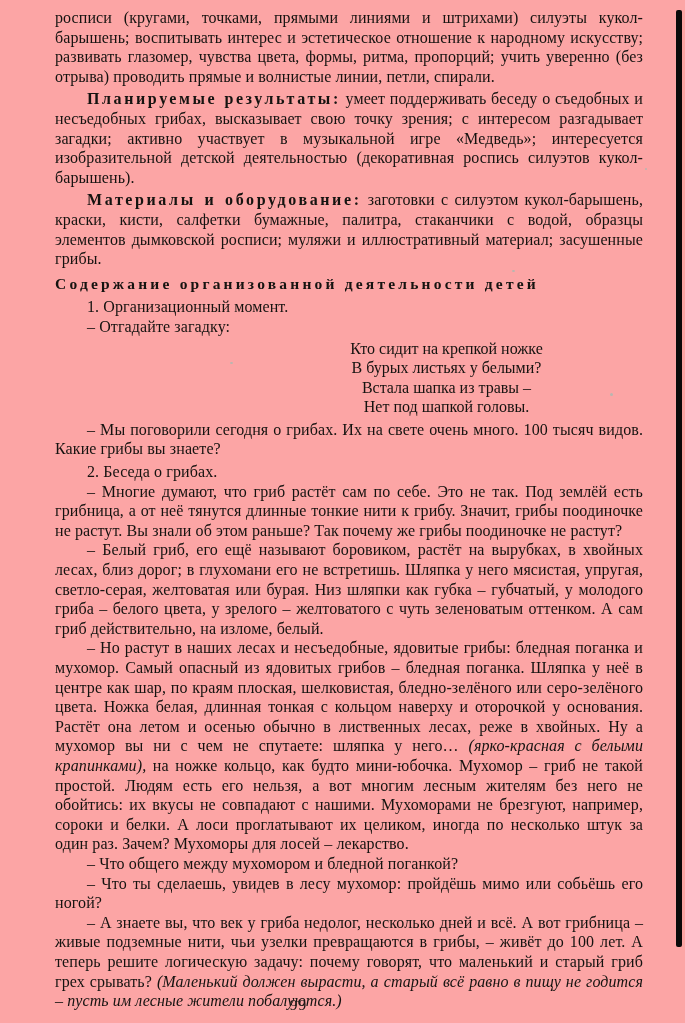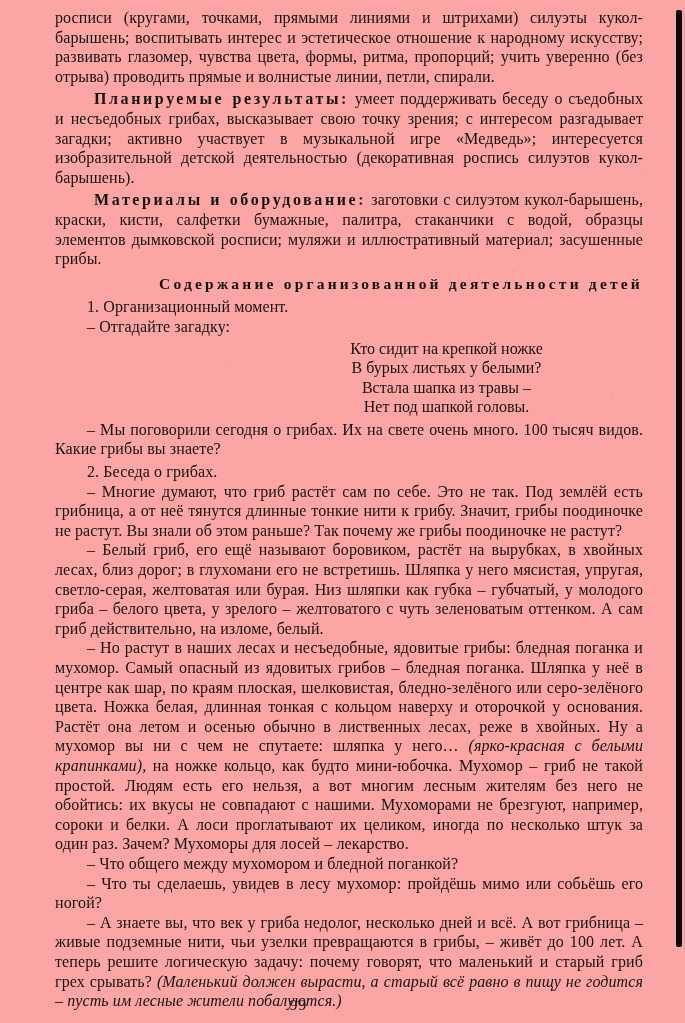--- a/index.html
+++ b/index.html
@@ -27,28 +27,27 @@
     font-size: 16px;
     line-height: 19.6px;
     text-align: justify;
     letter-spacing: 0.1px;
   }
   .para.indent { text-indent: 32px; }
   .para.sp-before { margin-top: 3px; }
   .runin-label {
     font-weight: bold;
     letter-spacing: 2.6px;
-    margin-left: 7px;
   }
   .section-heading {
     margin: 5px 0 4px 0;
     font-size: 15.5px;
     line-height: 19.6px;
     font-weight: bold;
-    text-align: right;
+    text-align: left;
     letter-spacing: 3.2px;
     text-indent: 0;
   }
   .step-title {
     font-weight: normal;
     text-align: left;
   }
   .poem {
     margin: 2px 0 3px 195px;
     font-size: 16px;

